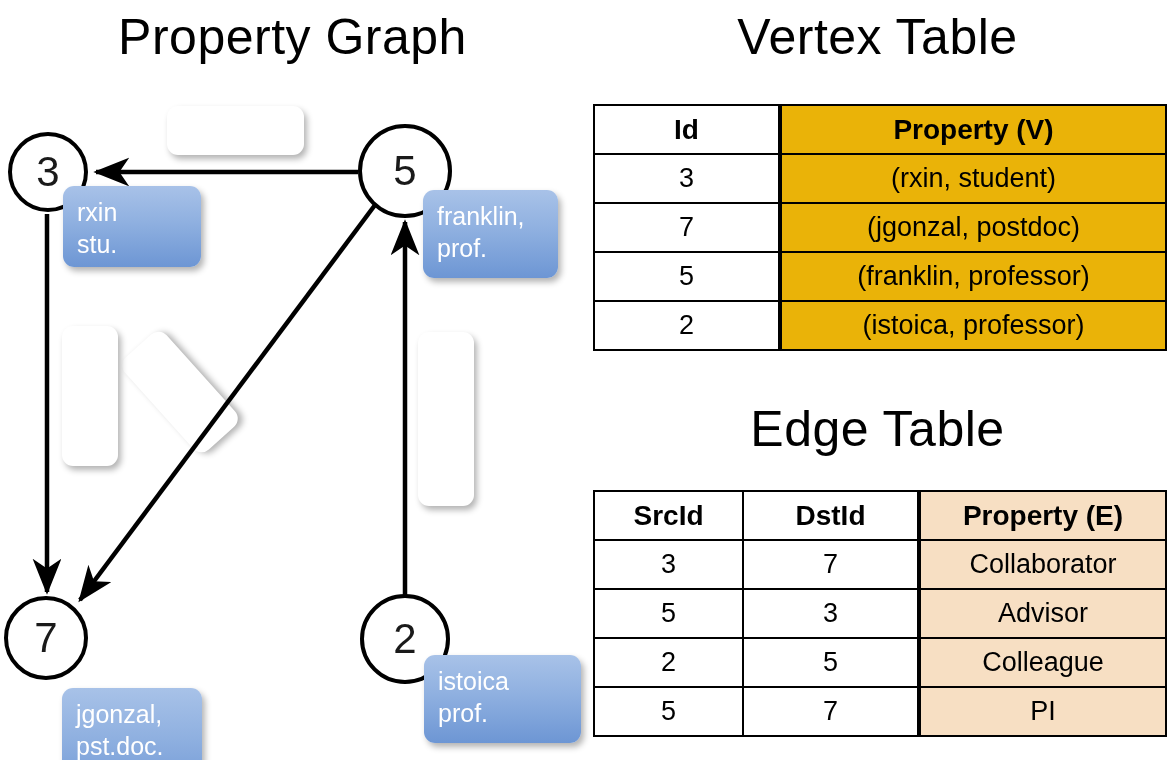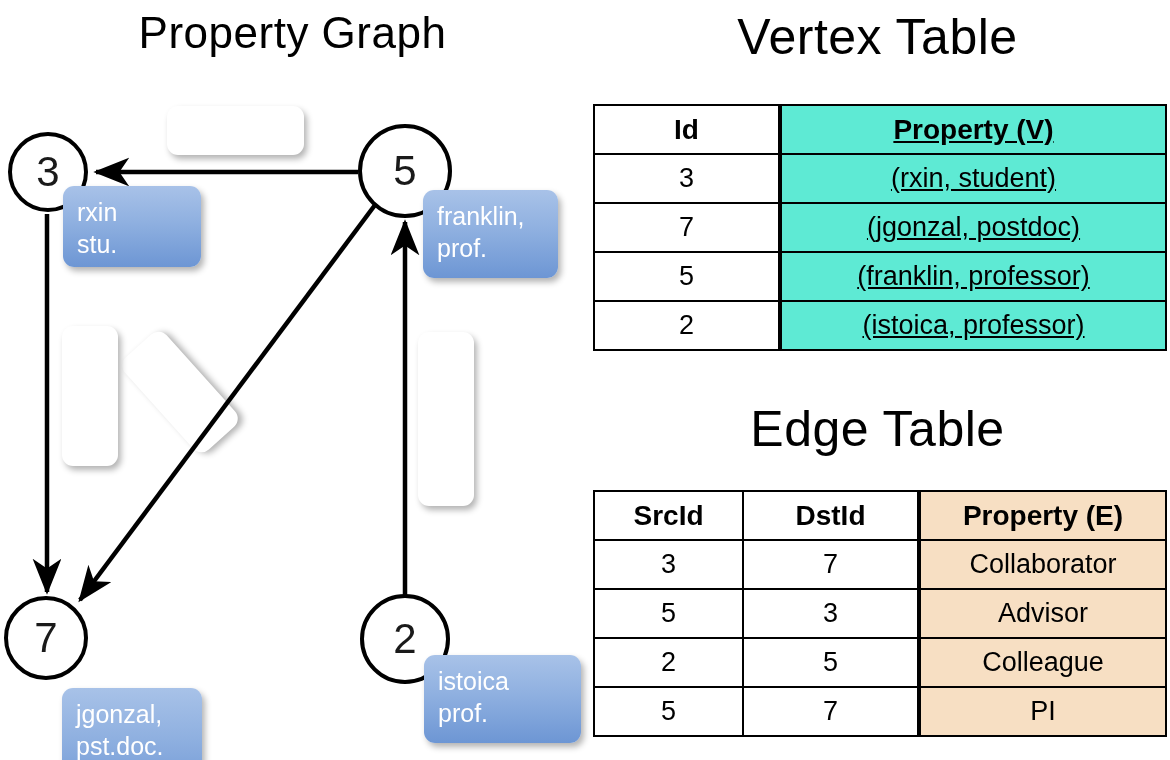--- a/index.html
+++ b/index.html
@@ -20,21 +20,21 @@
   
   .title {
     position: absolute;
     font-family: "Liberation Sans", sans-serif;
     font-weight: 300;
     color: #000000;
     letter-spacing: 0.5px;
     white-space: nowrap;
     text-align: center;
   }
-  #pg-title  { left: 0;    top: 8px;   width: 585px; font-size: 44px; }
+  #pg-title  { left: 0;    top: 8px;   width: 585px; font-size: 50px; }
   #vt-title  { left: 585px; top: 8px;  width: 585px; font-size: 50px; }
   #et-title  { left: 585px; top: 400px; width: 585px; font-size: 50px; }
 
   
   #graph-canvas {
     position: absolute;
     left: 0; top: 0;
     width: 585px; height: 760px;
   }
   #graph-svg { position: absolute; left:0; top:0; width:585px; height:760px; }
@@ -100,21 +100,21 @@
     border: 2px solid #000;
     text-align: center;
     font-weight: 300;
     font-size: 27px;
     color: #000;
     padding: 0;
     height: 47px;
     background: #ffffff;
   }
   .tbl th { font-weight: 700; font-size: 28px; margin-top: 48px; }
-  .tbl .prop-v { background: #5eead4; text-decoration: underline; }
+  .tbl .prop-v { background: #eab308; }
   .tbl .prop-e { background: #f7dfc3; }
   .sep-left { border-left: 4px solid #000 !important; }
 </style>
 </head>
 <body>
 
 <div id="page">
 
   <div class="title" id="pg-title">Property Graph</div>
   <div class="title" id="vt-title">Vertex Table</div>

